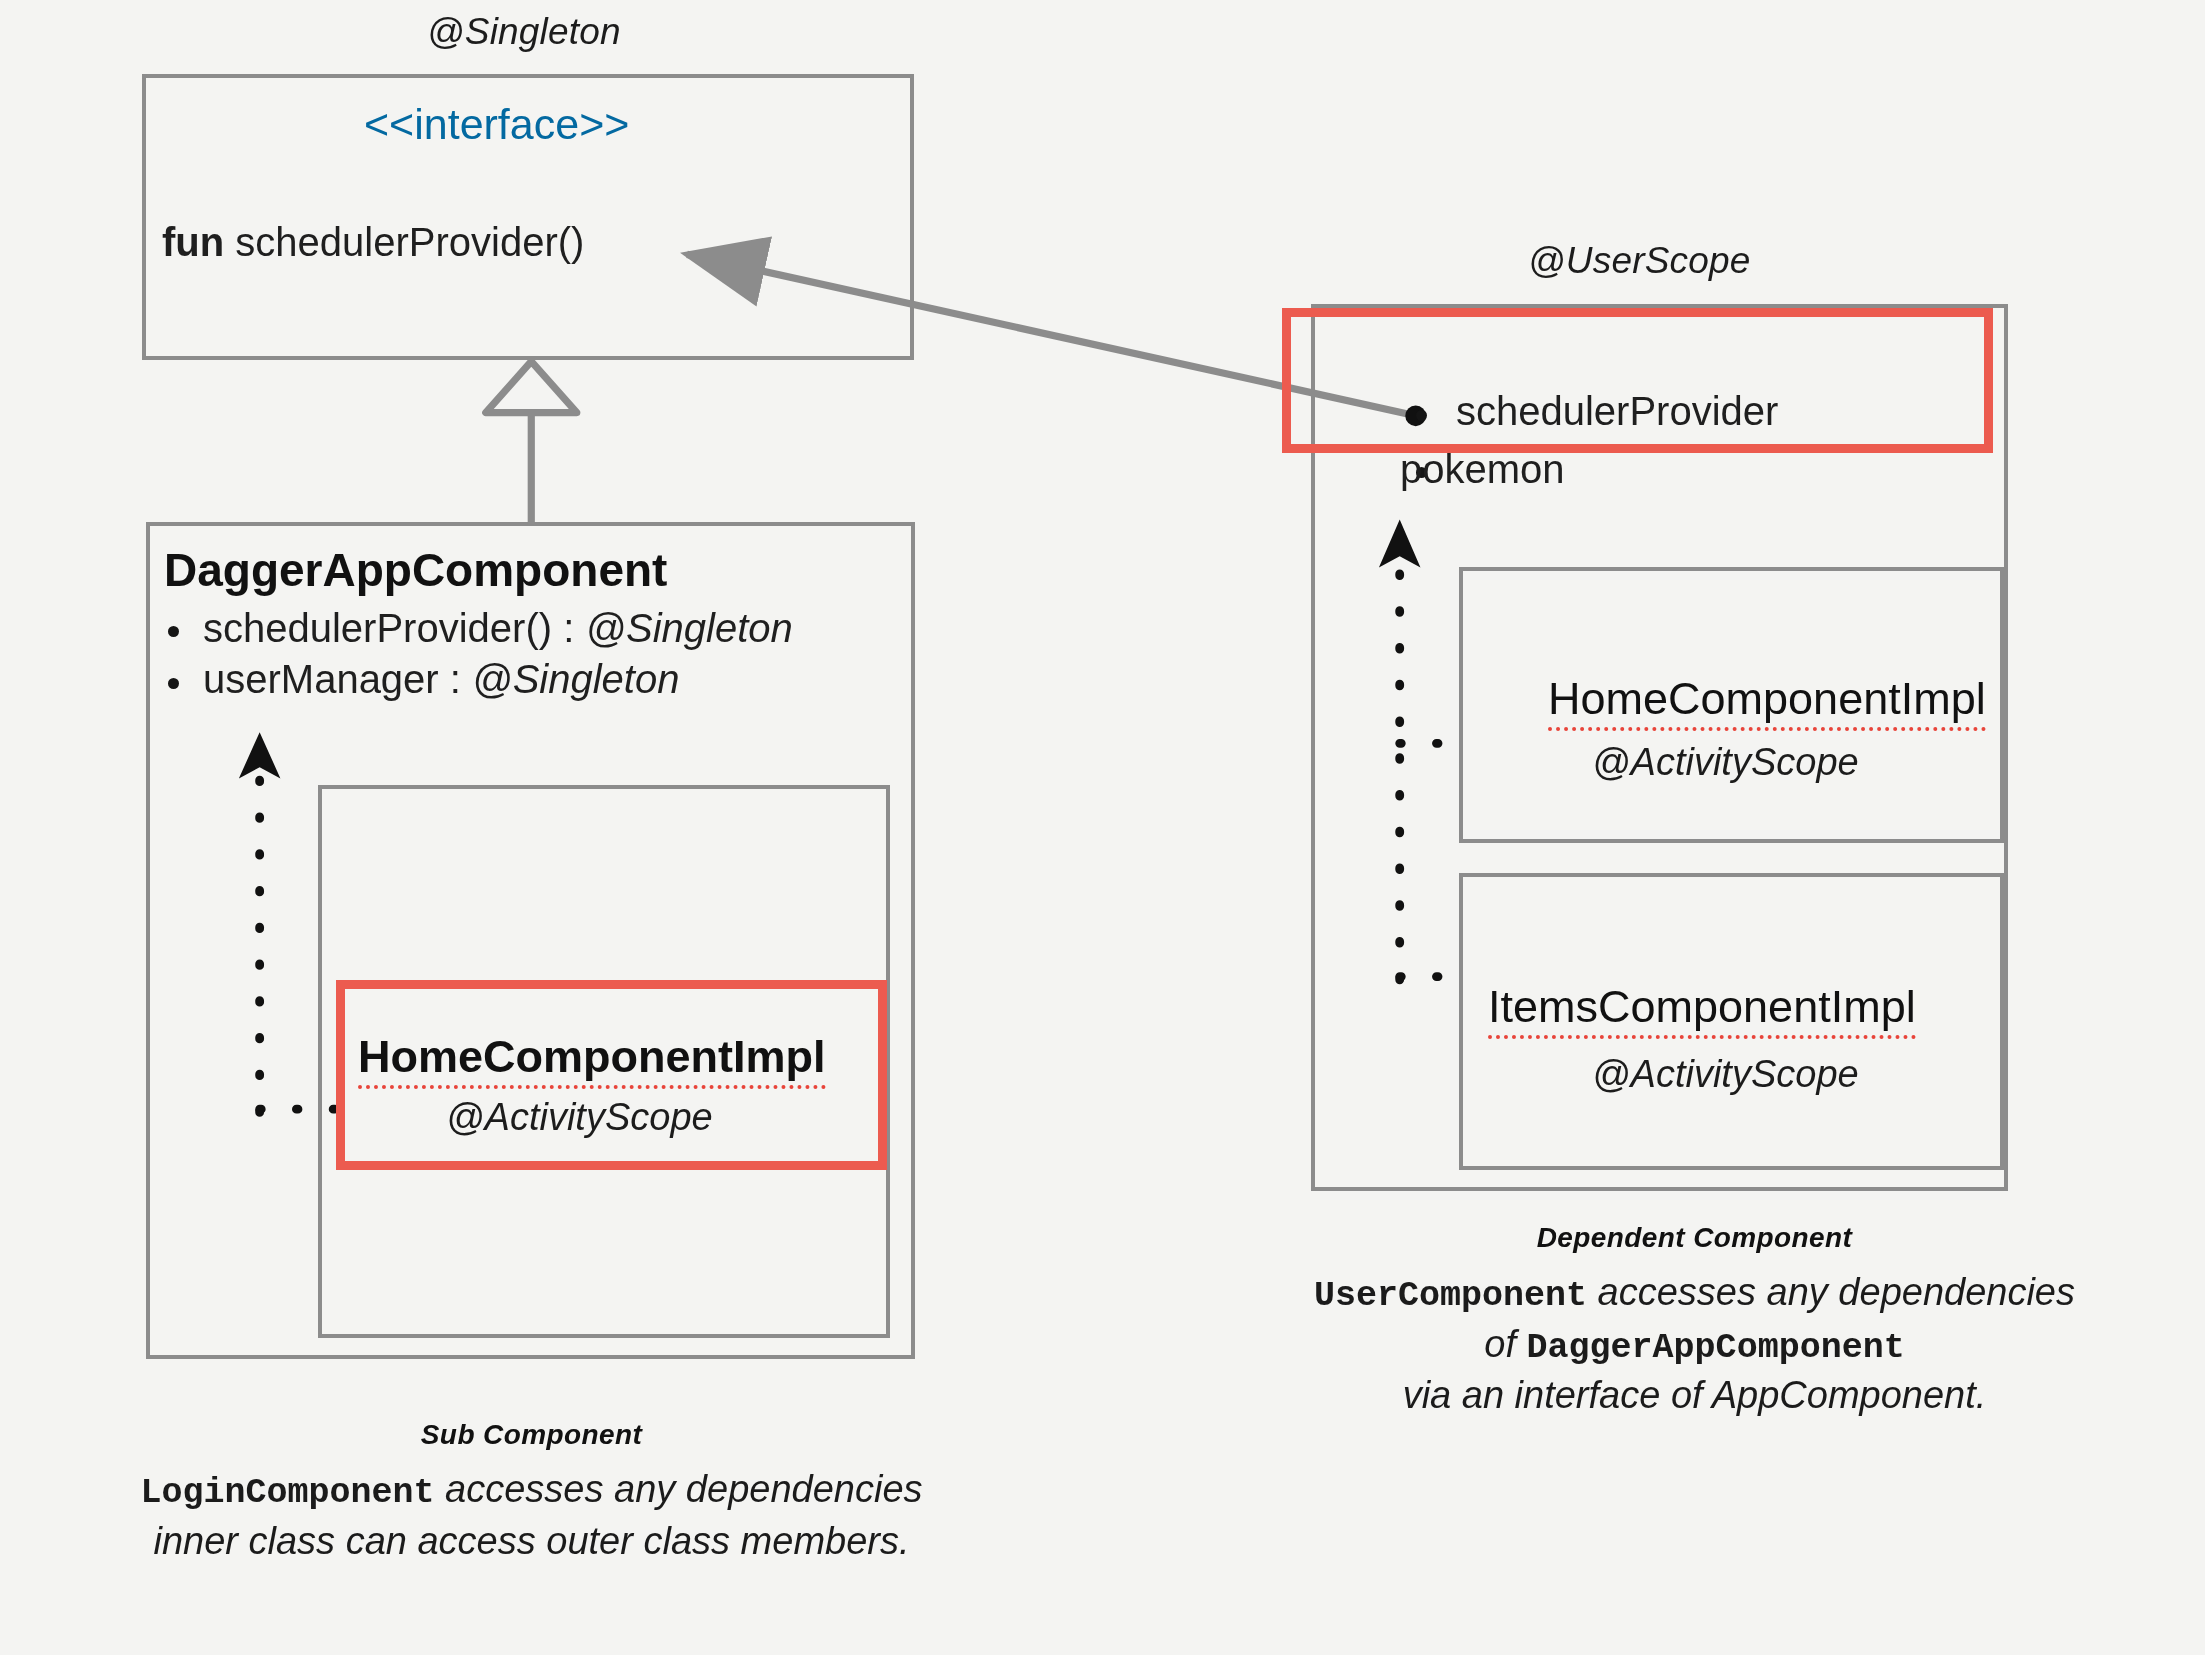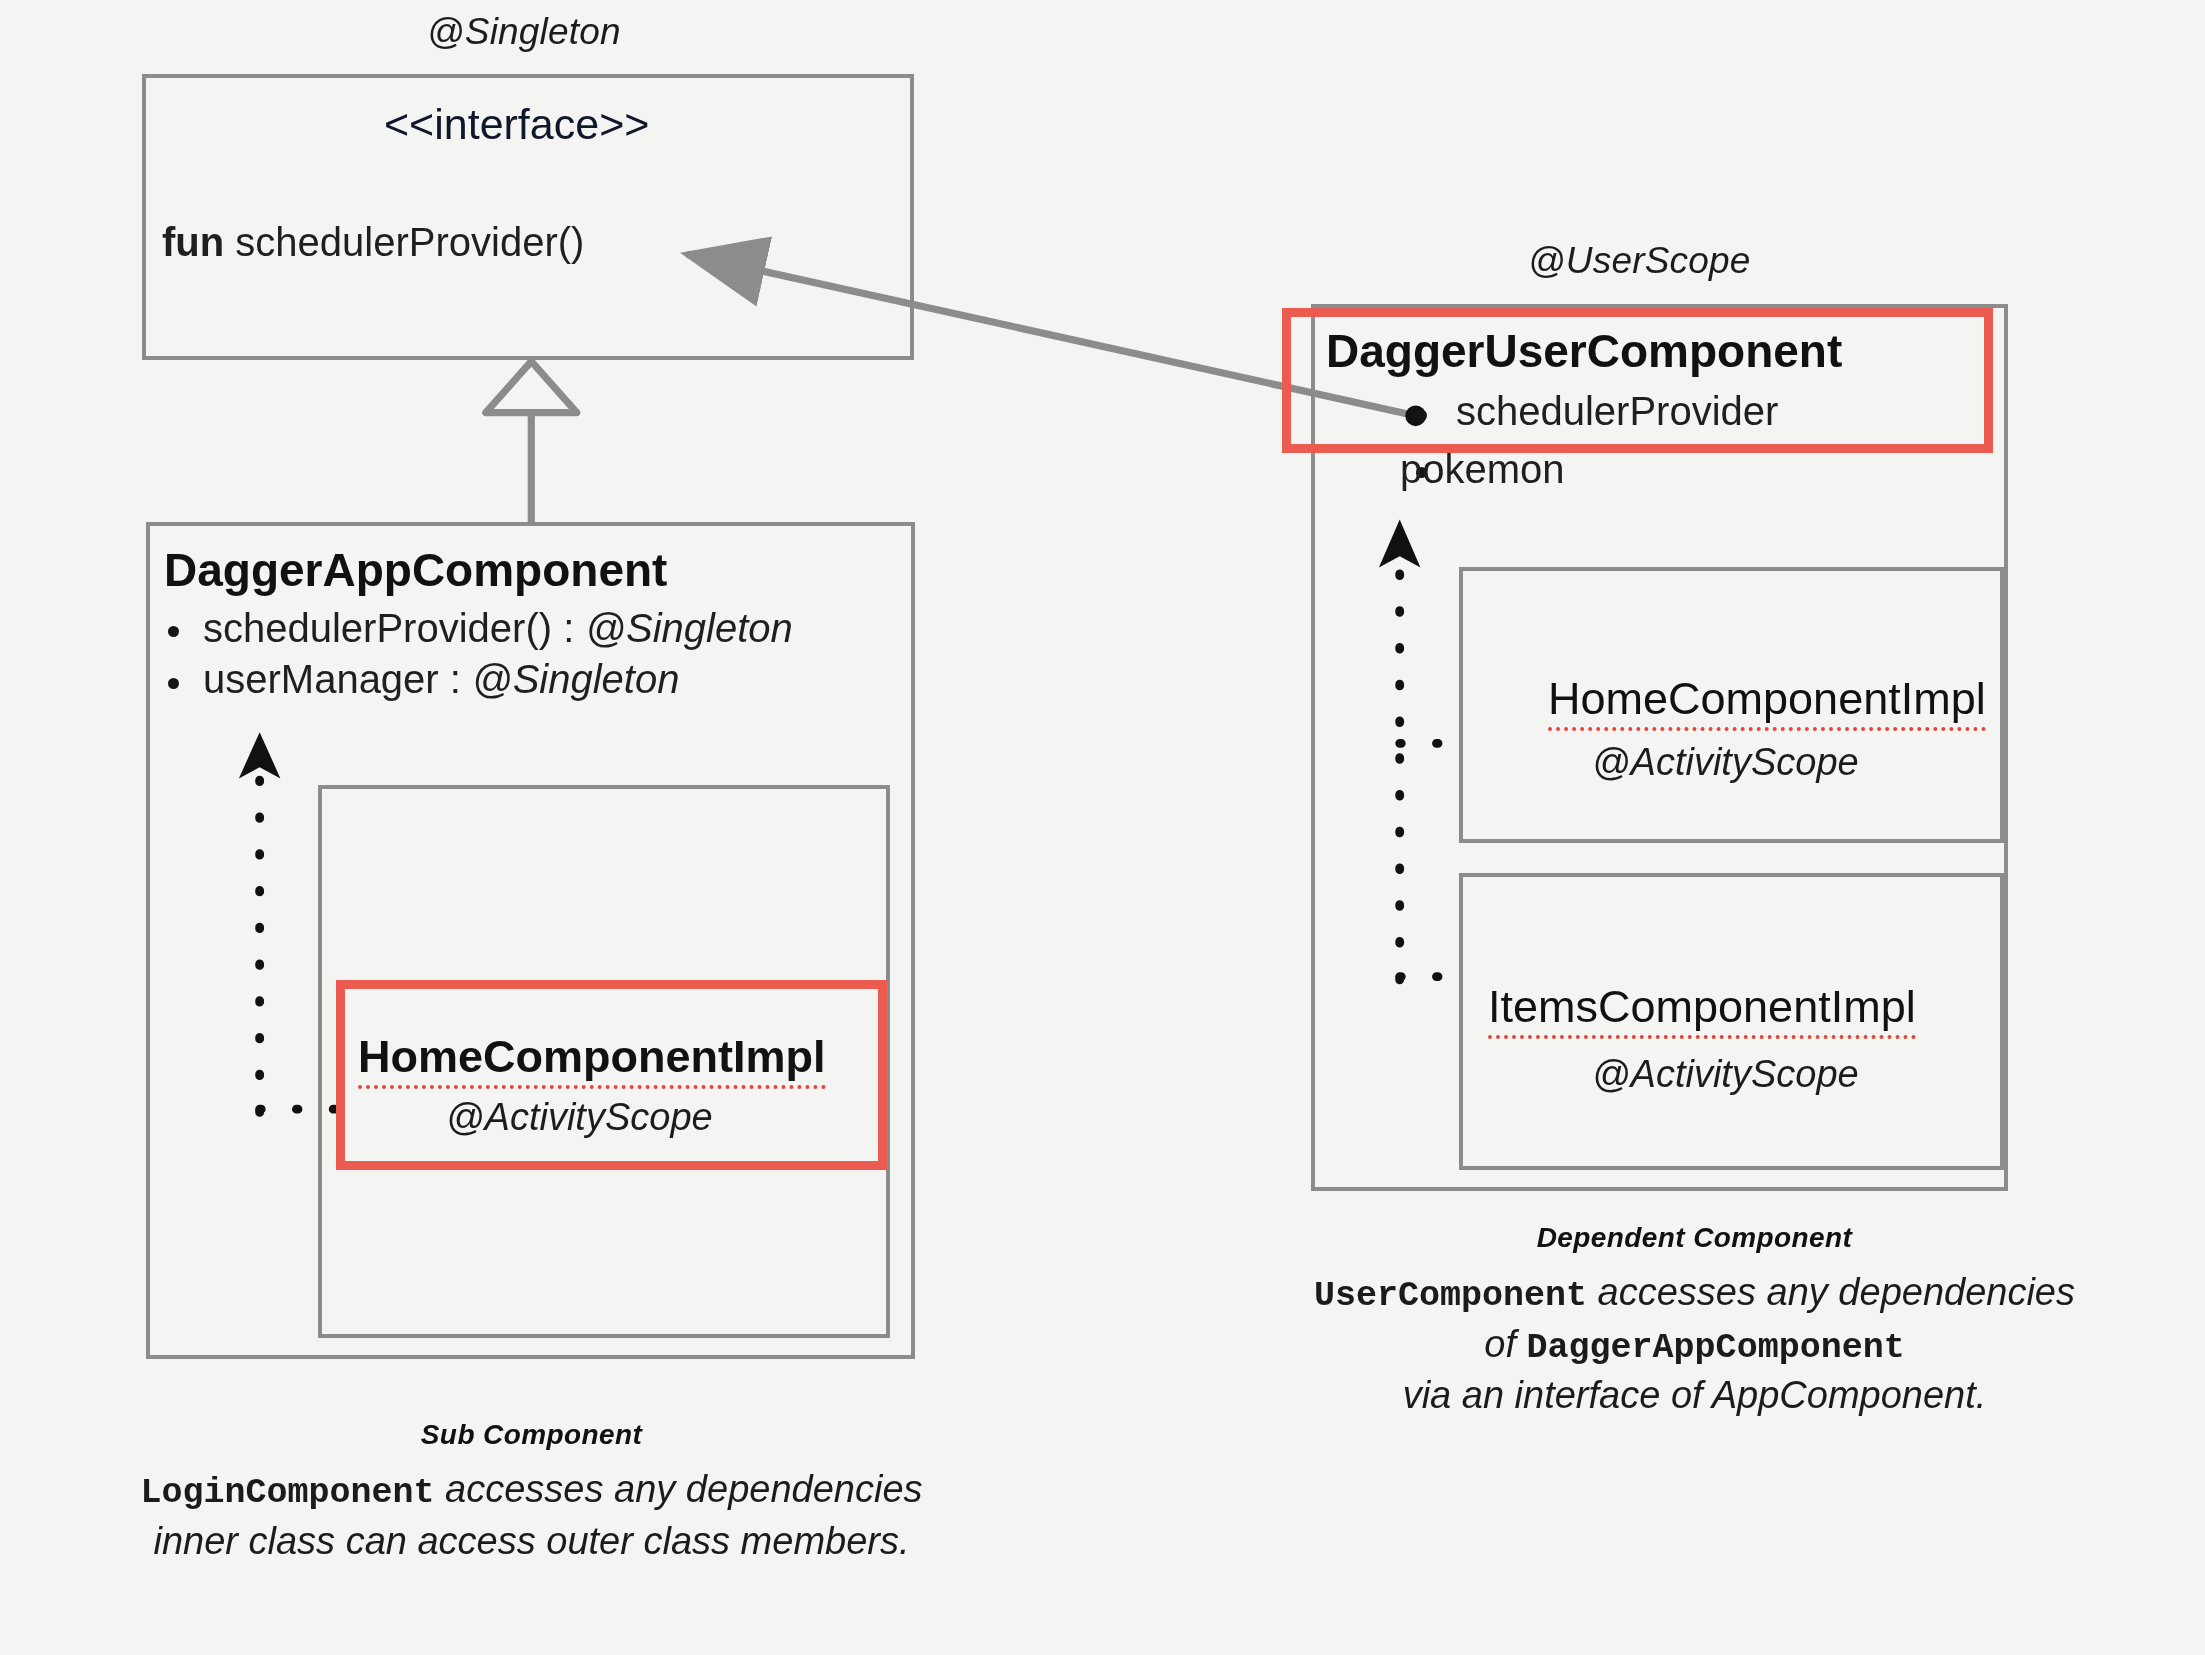--- a/index.html
+++ b/index.html
@@ -28,21 +28,21 @@
   }
 
   
   .t{position:absolute;white-space:nowrap;color:#1a1a1a;}
   .annot{
     font-style:italic;
     font-size:37px;
     color:#1c1c1c;
     letter-spacing:0.2px;
   }
-  .iface{font-size:43px;color:#0f172a;margin-left:20px;}
+  .iface{font-size:43px;color:#0369a1;}
   .clsname{font-size:46px;font-weight:bold;color:#111;}
   .member{font-size:40px;color:#1f1f1f;}
   .member b{font-weight:bold;}
   .member i{font-style:italic;}
   .implname{
     font-size:45px;color:#111;
     border-bottom:4px dotted #e8443a;
     padding-bottom:1.6px;
   }
   .implname.bold{font-weight:bold;}
@@ -136,21 +136,20 @@
     </div>
     <div class="capline">inner class can access outer class members.</div>
   </div>
 
   <div class="t annot" style="left:1528px;top:240px;">@UserScope</div>
 
   <div class="box" style="left:1311px;top:304px;width:697px;height:887px;"></div>
 
   <div class="redbox" style="left:1282px;top:308px;width:711px;height:145px;"></div>
 
-  <div class="t clsname" style="left:1326px;top:324px;z-index:7;">DaggerUserComponent</div>
 
   <div class="bullet" style="left:1416px;top:410px;z-index:7;"></div>
   <div class="t member" style="left:1456px;top:389px;z-index:7;">schedulerProvider</div>
 
   <div class="bullet" style="left:1416px;top:467px;"></div>
   <div class="t member" style="left:1400px;top:447px;text-align:right;">pokemon</div>
 
   <div class="box" style="left:1459px;top:567px;width:545px;height:276px;"></div>
   <div class="t implname" style="left:1548px;top:673px;">HomeComponentImpl</div>
   <div class="t scope" style="left:1592px;top:741px;">@ActivityScope</div>

